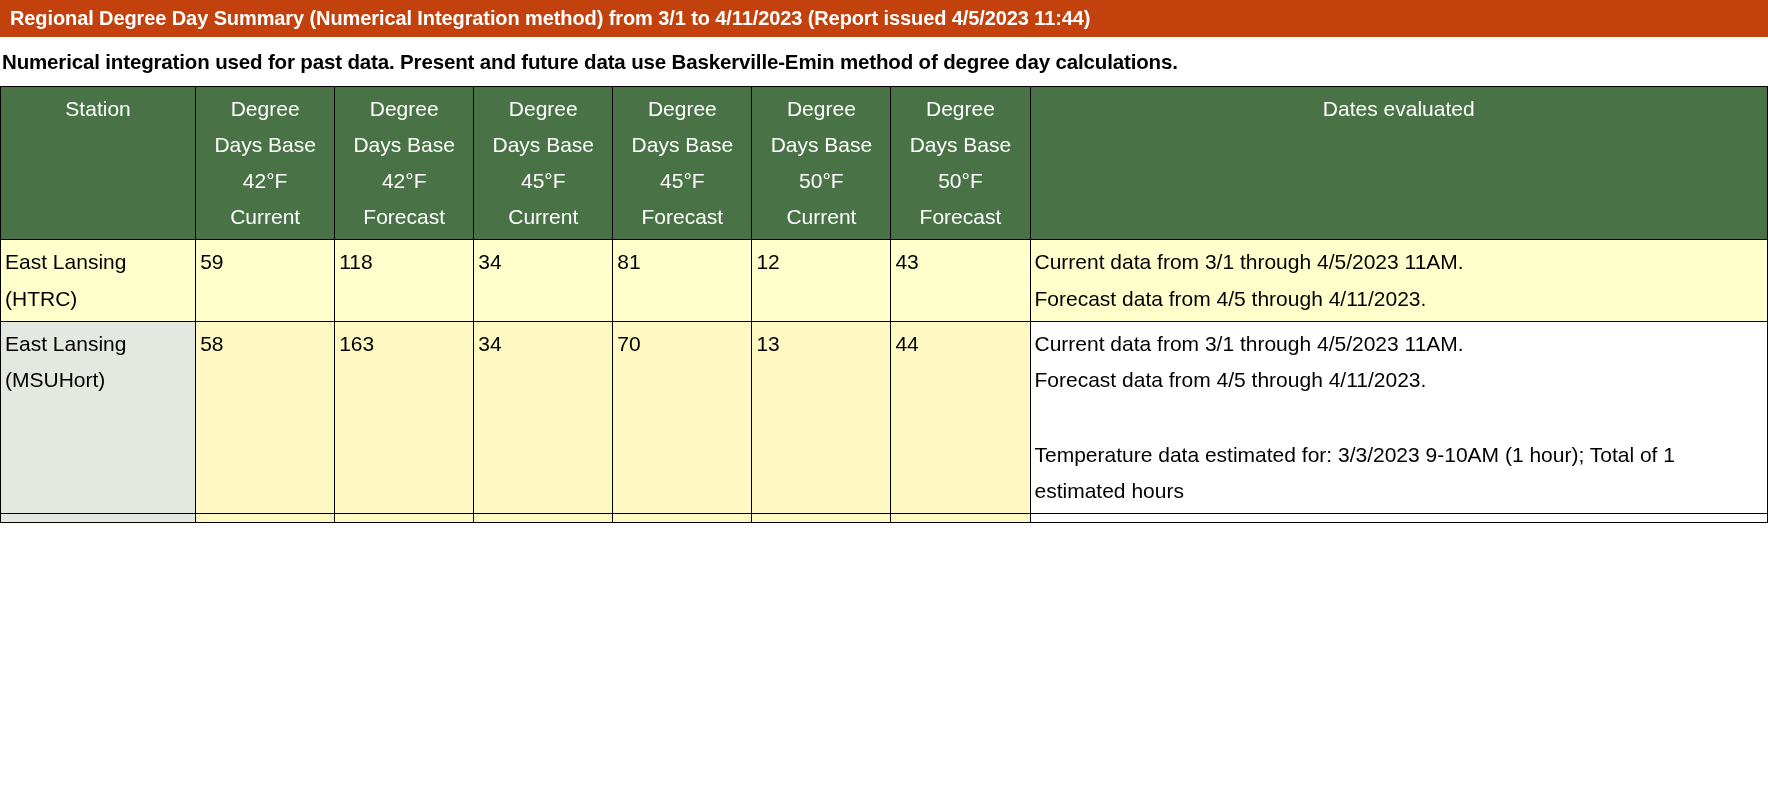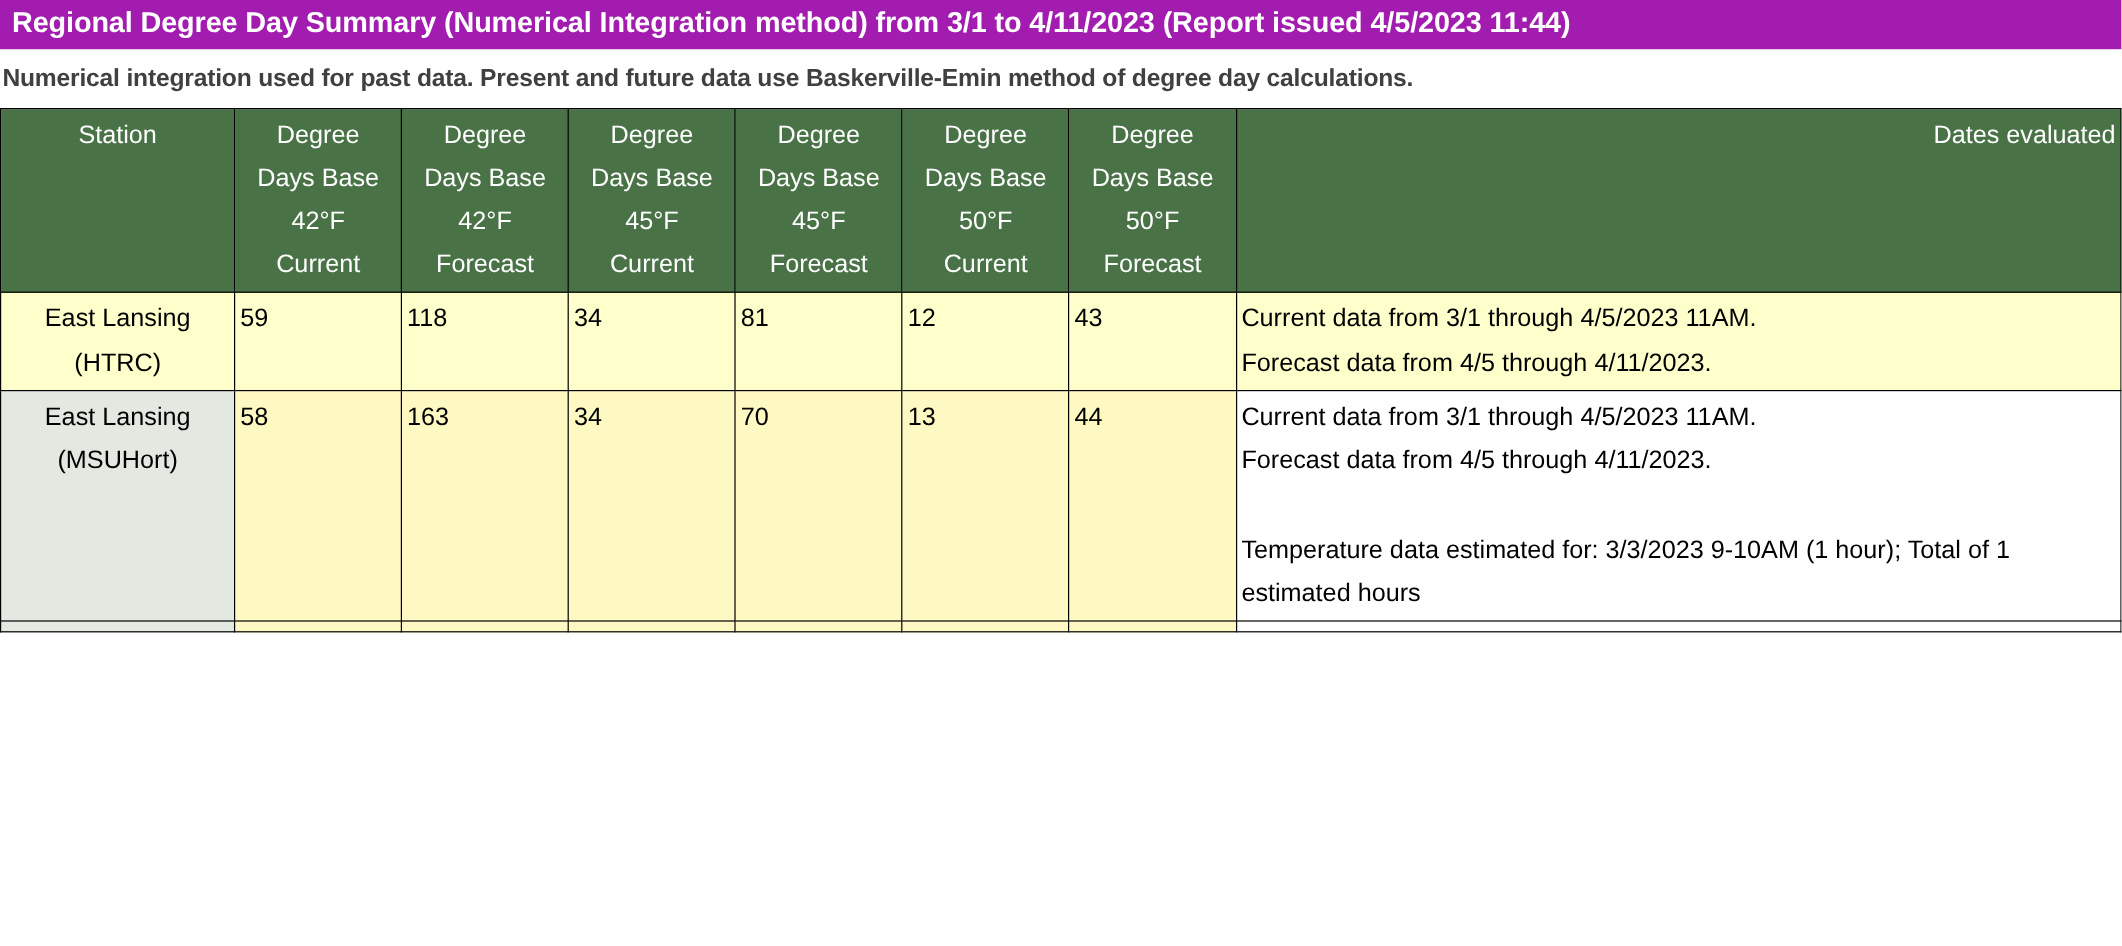--- a/index.html
+++ b/index.html
@@ -10,36 +10,36 @@
   body {
     width: 1768px;
     height: 788px;
     overflow: hidden;
     font-family: "Liberation Sans", sans-serif;
     color: #000000;
   }
 
   
   #title-banner {
-    background: #a21caf;
+    background: #c2410c;
     color: #ffffff;
-    font-size: 24px;
+    font-size: 20px;
     font-weight: bold;
     line-height: 1.0;
     padding: 8px 10px 9px 10px;
     box-sizing: border-box;
     white-space: nowrap;
     letter-spacing: -0.1px;
   }
 
   
   #intro-note {
     font-size: 20.5px;
     font-weight: bold;
-    color: #404040;
+    color: #000000;
     padding: 13px 4px 12px 2px;
     white-space: nowrap;
     letter-spacing: -0.15px;
   }
 
   
   table#dd-table {
     border-collapse: collapse;
     table-layout: fixed;
     width: 1768px;
@@ -59,21 +59,21 @@
     font-weight: normal;
     text-align: center;
     vertical-align: top;
     padding: 14px 6px 14px 6px;
     line-height: 1.72;
   }
   thead th .hdr-line { display: block; }
 
   th.col-station  { width: 172px; }
   th.col-dd       { width: 120px; }
-  th.col-dates    { width: 675px; text-align: right; }
+  th.col-dates    { width: 675px; }
 
   tbody td {
     padding: 12px 8px 10px 8px;
     line-height: 1.73;
   }
   tbody td.station-cell {
     background: #e3e8e0;
     padding-left: 4px;
   }
   tbody td.value-cell {
@@ -89,21 +89,21 @@
   
   tbody tr.row-highlight td.station-cell,
   tbody tr.row-highlight td.value-cell,
   tbody tr.row-highlight td.notes-cell {
     background: #ffffcc;
   }
 
   .notes-line { display: block; white-space: nowrap; }
   .notes-spacer { display: block; height: 38px; }
 
-  .station-line { display: block; text-align: center; }
+  .station-line { display: block; }
 </style>
 </head>
 <body>
 
 <div id="title-banner">Regional Degree Day Summary (Numerical Integration method) from 3/1 to 4/11/2023 (Report issued 4/5/2023 11:44)</div>
 
 <div id="intro-note">Numerical integration used for past data. Present and future data use Baskerville-Emin method of degree day calculations.</div>
 
 <table id="dd-table">
   <thead>

